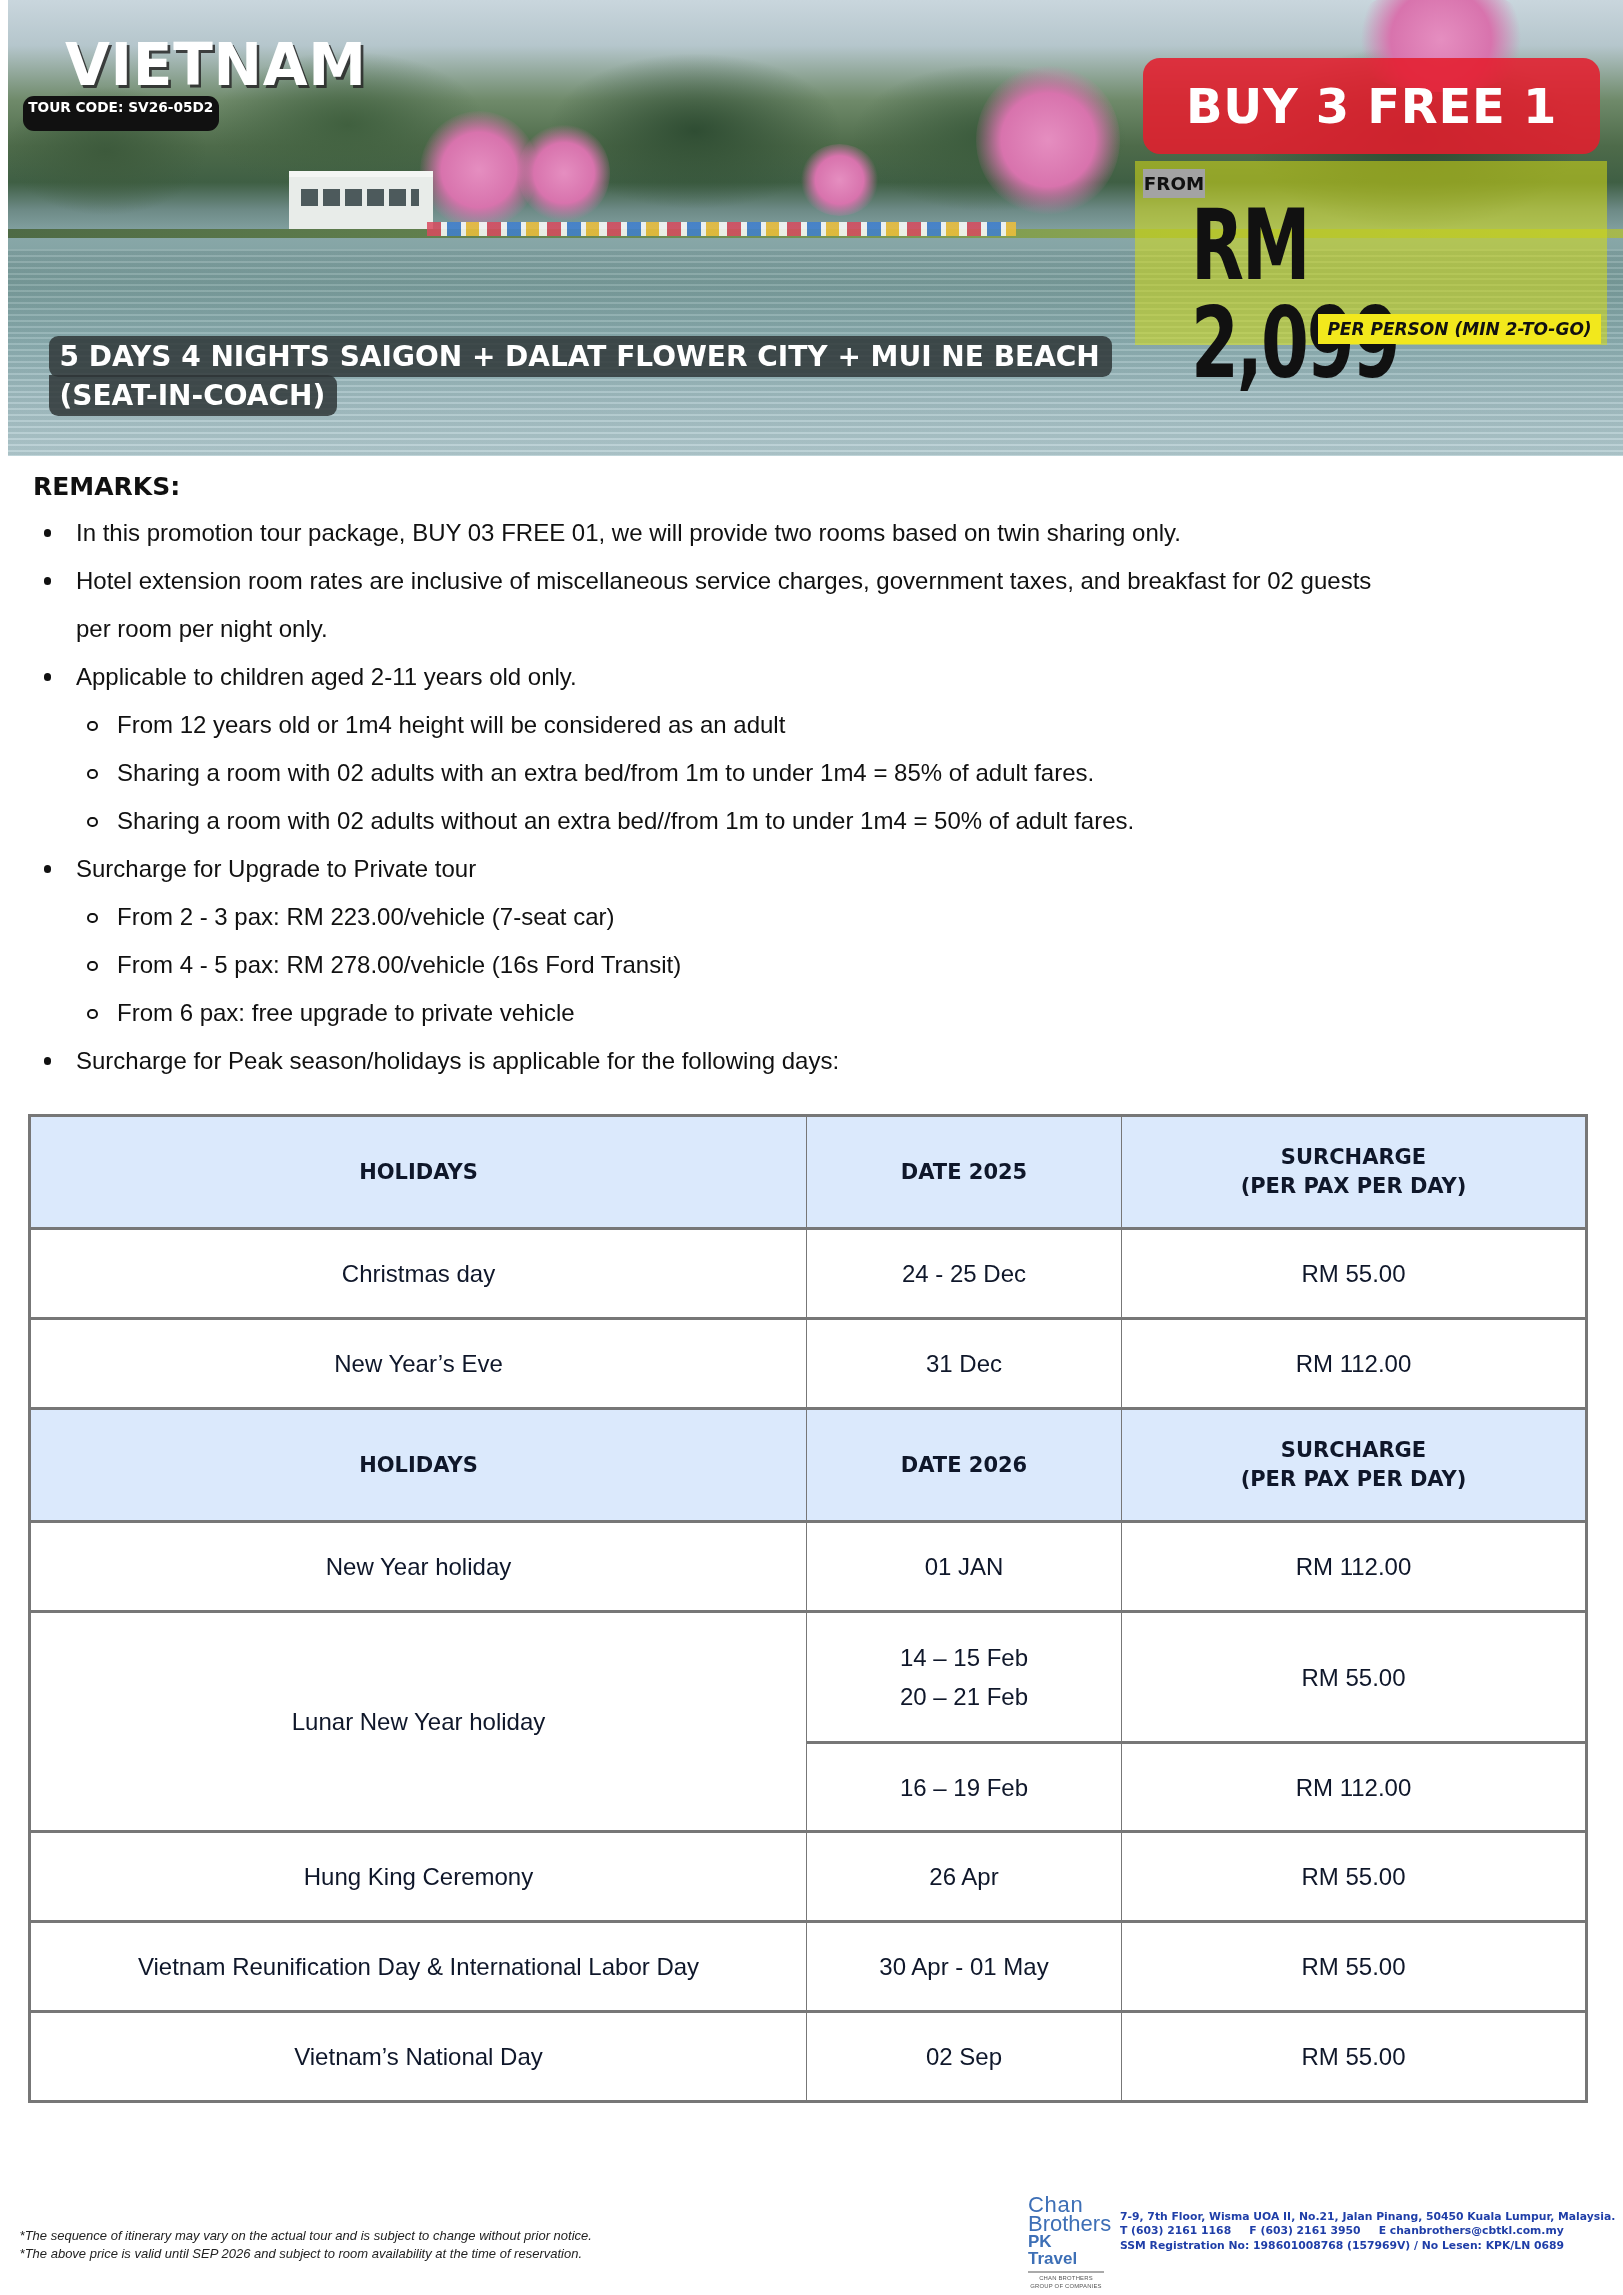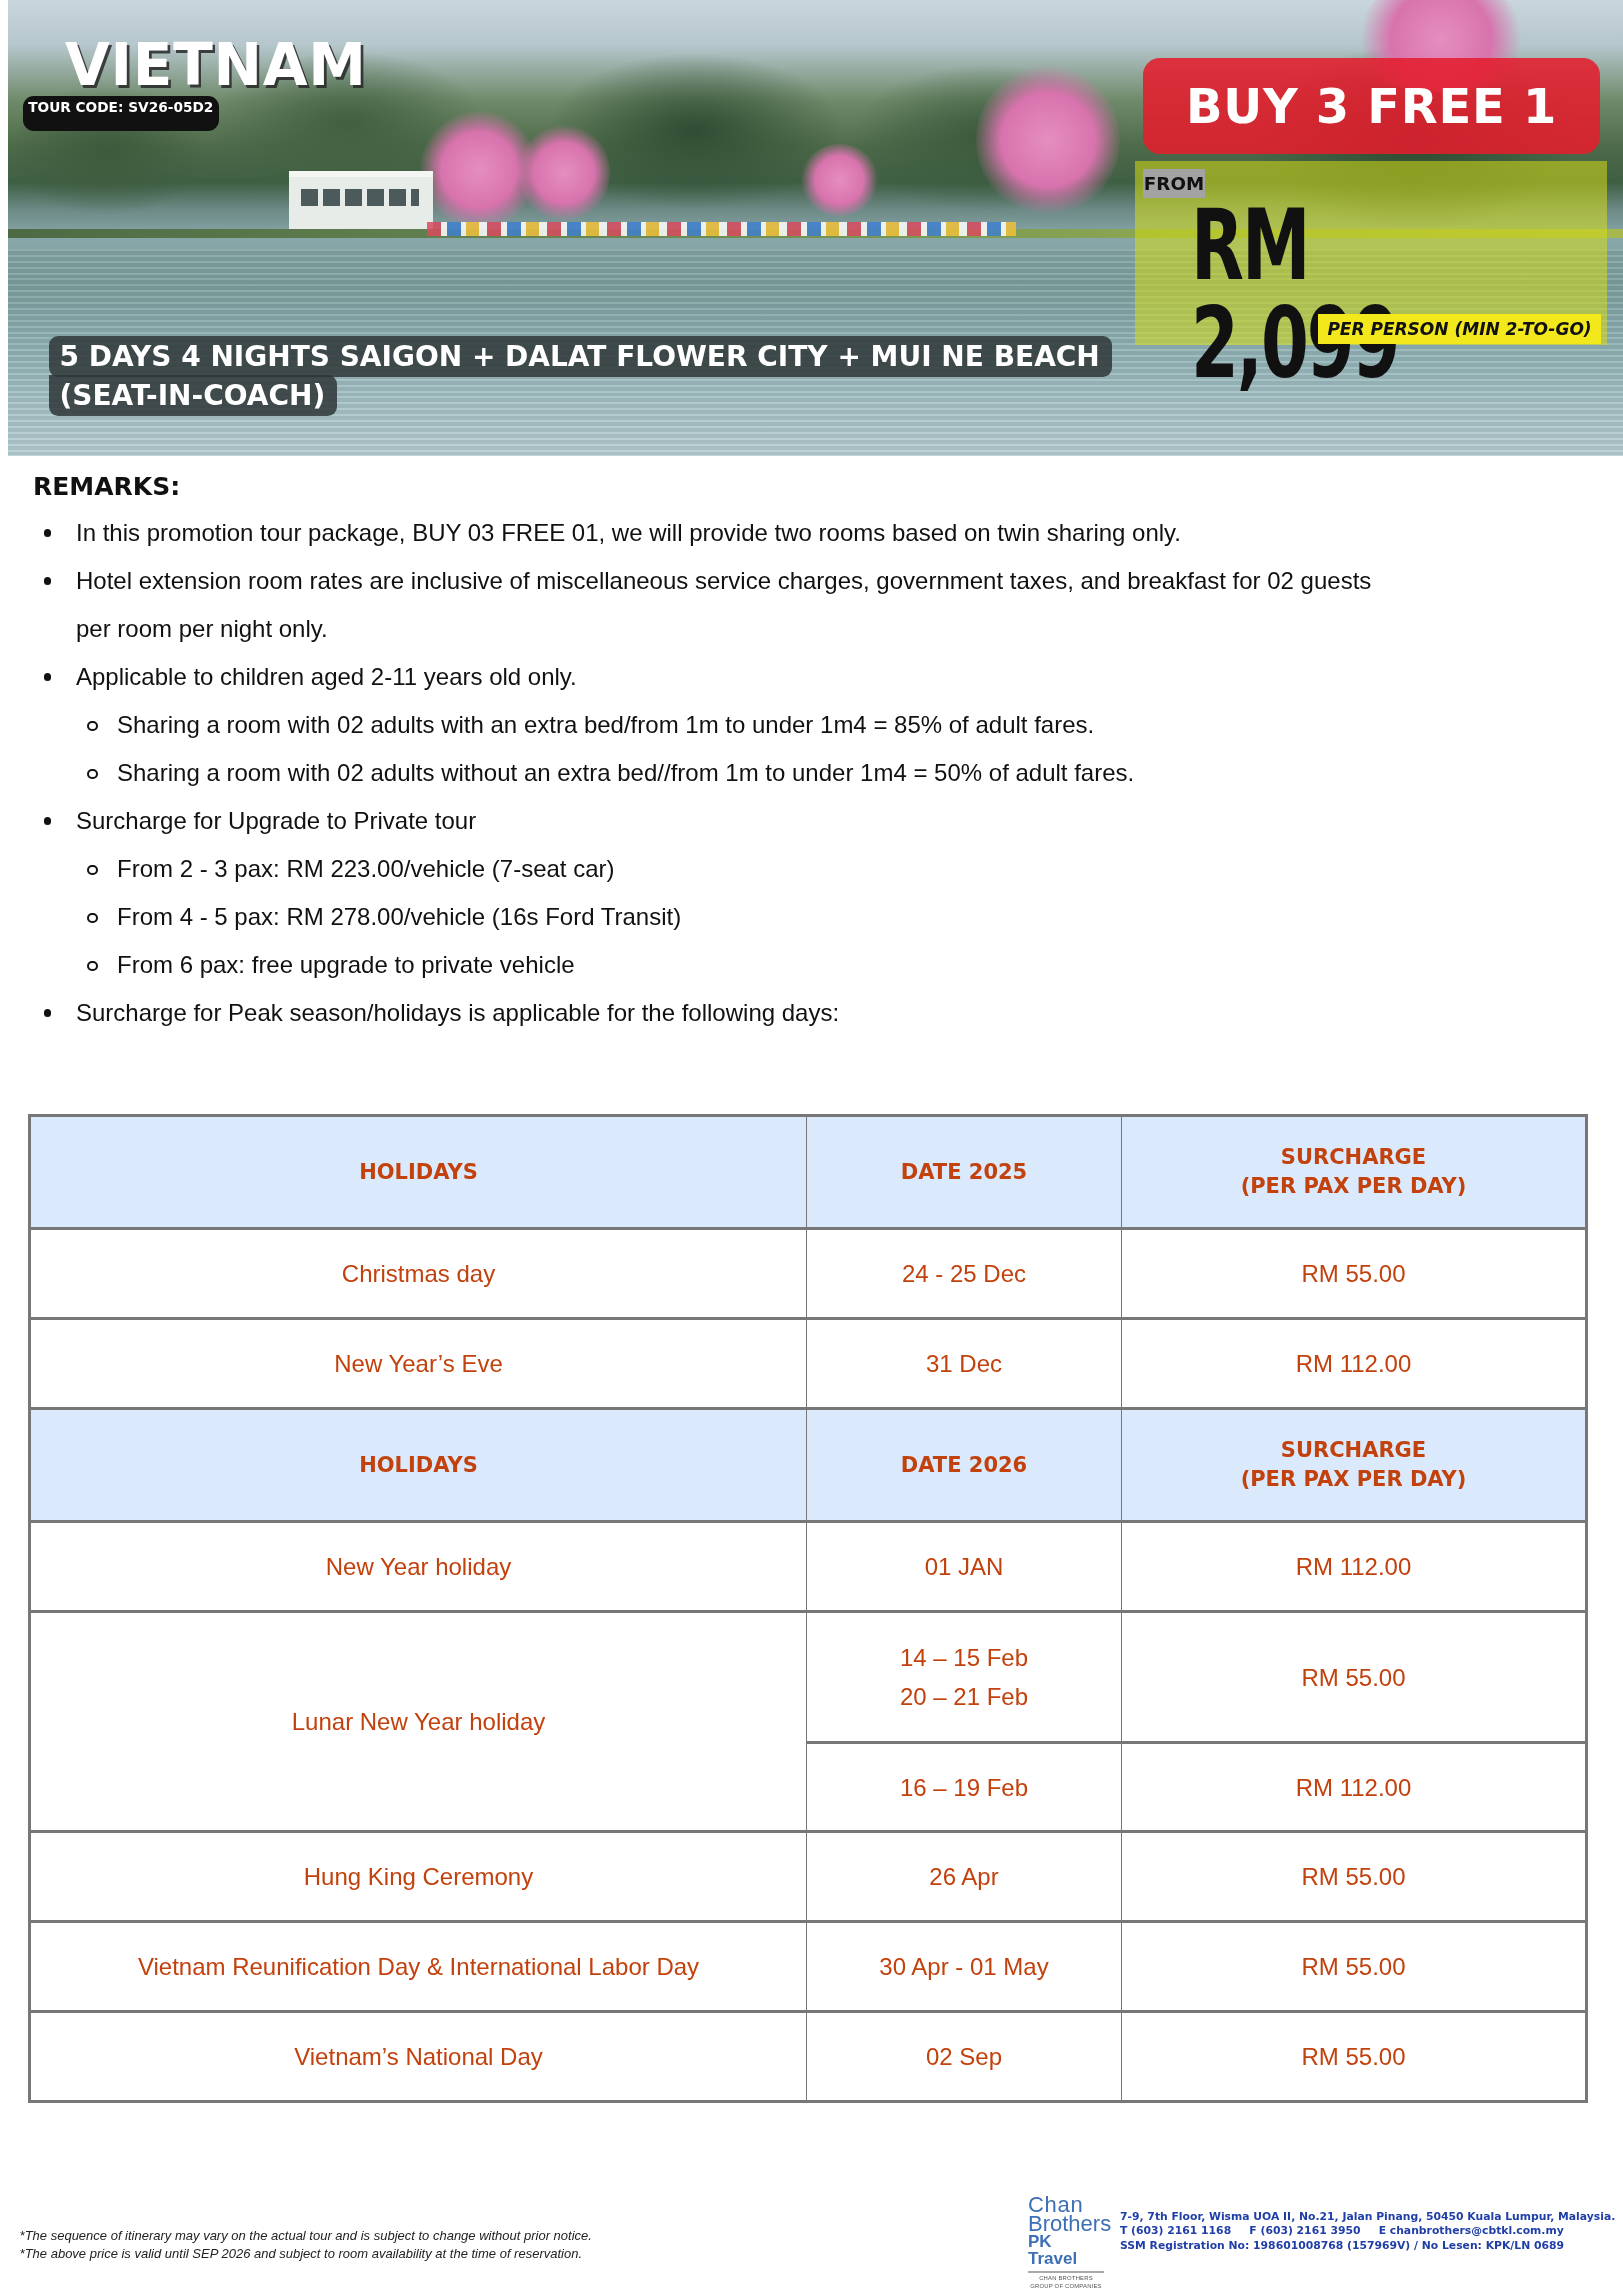--- a/index.html
+++ b/index.html
@@ -100,21 +100,21 @@
     content: ""; position: absolute; left: 10.5px; top: 20px; width: 7.9px; height: 7.9px; border-radius: 50%; background: #111;
   }
   .r-sub { position: relative; padding-left: 84px; font-size: 24px; line-height: 48px; color: #111; }
   .r-sub::before {
     content: ""; position: absolute; left: 54px; top: 19.6px; width: 6.5px; height: 6.5px; border-radius: 50%; border: 2px solid #111;
   }
 
   
   .holidays {
     position: absolute; left: 28px; top: 1114px; width: 1557px; border-collapse: collapse; table-layout: fixed;
-    font-size: 24px; color: #c2410c;
+    font-size: 24px; color: #0f172a;
   }
   .holidays td {
     border: 1.3px solid #777; text-align: center; vertical-align: middle; line-height: 39px;
   }
   .holidays tr { border-top: 3.3px solid #777; border-bottom: 3.3px solid #777; }
   .holidays tr.head td { background: #dbe9fc; font-family: "DejaVu Sans", sans-serif; font-weight: bold; font-size: 21px; line-height: 29px; height: 113px; }
   .holidays tr.row td { height: 90px; }
   .holidays tr.lunar1 td { height: 131px; }
   .holidays tr.lunar2 td { height: 89px; }
   .holidays .col1 { width: 777px; }
@@ -173,20 +173,21 @@
 
 <div class="remarks">
   <div class="remarks-title">REMARKS:</div>
   <ul>
     <li class="r-item">In this promotion tour package, BUY 03 FREE 01, we will provide two rooms based on twin sharing only.</li>
     <li class="r-item">
       <span>Hotel extension room rates are inclusive of miscellaneous service charges, government taxes, and breakfast for 02 guests</span><br>
       <span>per room per night only.</span>
     </li>
     <li class="r-item">Applicable to children aged 2-11 years old only.</li>
+    <li class="r-sub">From 12 years old or 1m4 height will be considered as an adult</li>
     <li class="r-sub">Sharing a room with 02 adults with an extra bed/from 1m to under 1m4 = 85% of adult fares.</li>
     <li class="r-sub">Sharing a room with 02 adults without an extra bed//from 1m to under 1m4 = 50% of adult fares.</li>
     <li class="r-item">Surcharge for Upgrade to Private tour</li>
     <li class="r-sub">From 2 - 3 pax: RM 223.00/vehicle (7-seat car)</li>
     <li class="r-sub">From 4 - 5 pax: RM 278.00/vehicle (16s Ford Transit)</li>
     <li class="r-sub">From 6 pax: free upgrade to private vehicle</li>
     <li class="r-item">Surcharge for Peak season/holidays is applicable for the following days:</li>
   </ul>
 </div>
 

